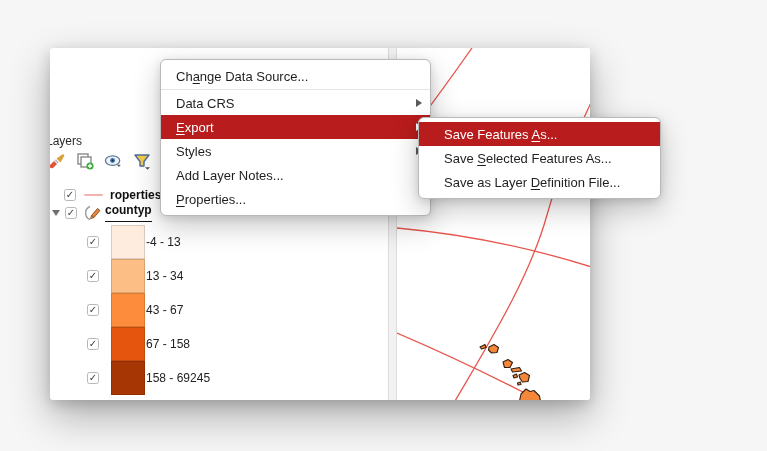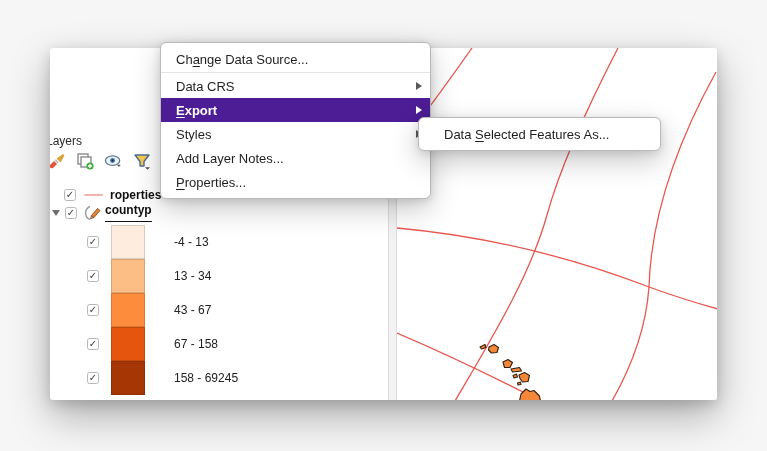--- a/index.html
+++ b/index.html
@@ -5,57 +5,57 @@
   html,body{margin:0;padding:0;}
   body{
     width:767px;height:451px;overflow:hidden;position:relative;
     background:#f6f6f6;
     font-family:"Liberation Sans","DejaVu Sans",sans-serif;
     -webkit-font-smoothing:antialiased;
   }
   .stage{position:absolute;inset:0;}
   
   .app-window{
-    position:absolute;left:50px;top:48px;width:667px;height:352px;
+    position:absolute;left:50px;top:48px;width:540px;height:352px;
     background:#ffffff;border-radius:3px;overflow:hidden;
     box-shadow:0 16px 40px rgba(0,0,0,.30),0 4px 14px rgba(0,0,0,.16);
     z-index:5;
   }
   
   .panel-title{position:absolute;left:-4px;top:86px;font-size:12px;color:#2b2b2b;}
   .panel-toolbar{position:absolute;left:-4px;top:102px;height:22px;display:flex;align-items:center;gap:9px;}
   .tb-icon{width:20px;height:20px;display:flex;align-items:center;justify-content:center;}
   .layer-row{position:absolute;height:17px;display:flex;align-items:center;font-size:12px;font-weight:bold;color:#111;}
   .tri-down{width:0;height:0;border-left:4.5px solid transparent;border-right:4.5px solid transparent;border-top:6px solid #6e6e6e;}
   .cbx{width:12px;height:12px;background:#fff;border:1px solid #b7b7b7;border-radius:2.5px;
        display:inline-flex;align-items:center;justify-content:center;
        font-size:10px;line-height:10px;color:#3c3c3c;font-weight:bold;box-sizing:border-box;}
   .line-swatch{width:19px;height:2px;border-radius:1px;}
   .layer-name{white-space:nowrap;}
   .layer-name.edited{border-bottom:1.8px solid #111;padding-bottom:4px;}
   .legend-row{position:absolute;left:0;height:34px;display:flex;align-items:center;}
   .legend-cbx{position:absolute;left:37px;}
   .legend-swatch{position:absolute;left:61px;top:0;width:34px;height:34px;outline:1px solid rgba(0,0,0,.14);outline-offset:-1px;}
-  .legend-label{position:absolute;left:124px;font-size:12px;color:#222;white-space:nowrap;}
+  .legend-label{position:absolute;left:96px;font-size:12px;color:#222;white-space:nowrap;}
   
   .splitter{position:absolute;left:338px;top:0;width:9px;height:352px;background:#f2f2f2;
     border-left:1px solid #dcdcdc;border-right:1px solid #dcdcdc;box-sizing:border-box;}
   
   .map-canvas{position:absolute;left:347px;top:0;width:320px;height:352px;background:#ffffff;overflow:hidden;}
   
   .menu{
     position:absolute;background:#ffffff;border:1px solid #b9b9b9;border-radius:6px;
     box-shadow:0 10px 28px rgba(0,0,0,.22),0 2px 8px rgba(0,0,0,.12);
     padding:4px 0;box-sizing:border-box;font-size:13px;color:#1f1f1f;
   }
-  .context-menu{left:160px;top:42px;width:271px;z-index:50;}
+  .context-menu{left:160px;top:59px;width:271px;z-index:50;}
   .submenu{left:418px;top:117px;width:243px;z-index:60;}
   .menu-item{position:relative;height:24px;display:flex;align-items:center;padding:0 10px 0 15px;white-space:nowrap;}
   .submenu .menu-item{padding-left:25px;}
-  .menu-item.hl{background:#4c1d95;color:#ffffff;font-weight:bold;}
+  .menu-item.hl{background:#b91c1c;color:#ffffff;}
   .menu-sep{height:0;border-top:1px solid #e4e4e4;margin:1px 0;}
   .mn{text-decoration:underline;text-underline-offset:2px;}
   .sub-arrow{position:absolute;right:8px;top:50%;margin-top:-4.5px;width:0;height:0;
      border-top:4.5px solid transparent;border-bottom:4.5px solid transparent;border-left:6px solid #5a5a5a;}
   .menu-item.hl .sub-arrow{border-left-color:#ffffff;}
 </style>
 </head>
 <body>
 
 <div class="stage">
@@ -192,18 +192,24 @@
     </div>
     <div class="menu-item">
       <span><span>Add Layer Notes...</span><span class="mn"></span><span></span></span>
     </div>
     <div class="menu-item">
       <span><span></span><span class="mn">P</span><span>roperties...</span></span>
     </div>
   </div>
 
   <div class="menu submenu">
-    <div class="menu-item">
-      <span><span>Data </span><span class="mn">S</span><span>elected Features As...</span></span>
+    <div class="menu-item hl">
+      <span><span>Save Features </span><span class="mn">A</span><span>s...</span></span>
+    </div>
+    <div class="menu-item">
+      <span><span>Save </span><span class="mn">S</span><span>elected Features As...</span></span>
+    </div>
+    <div class="menu-item">
+      <span><span>Save as Layer </span><span class="mn">D</span><span>efinition File...</span></span>
     </div>
   </div>
 
 </div>
 
 </body></html>

